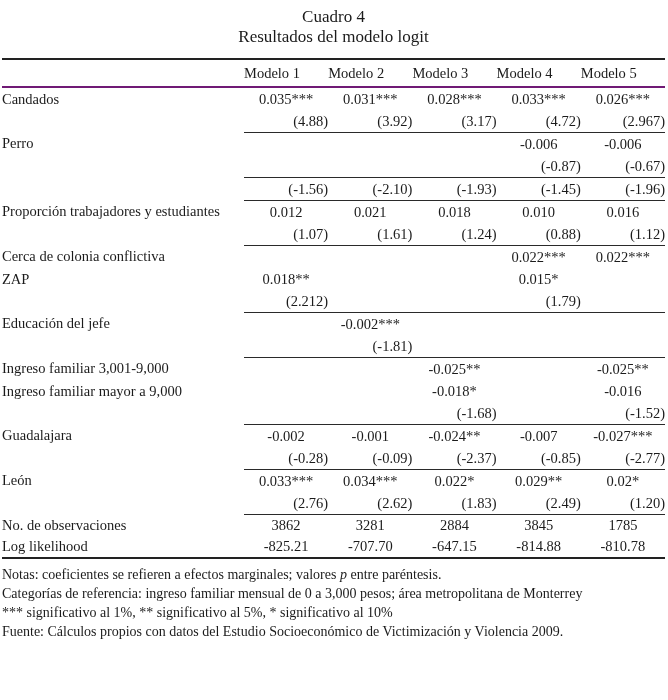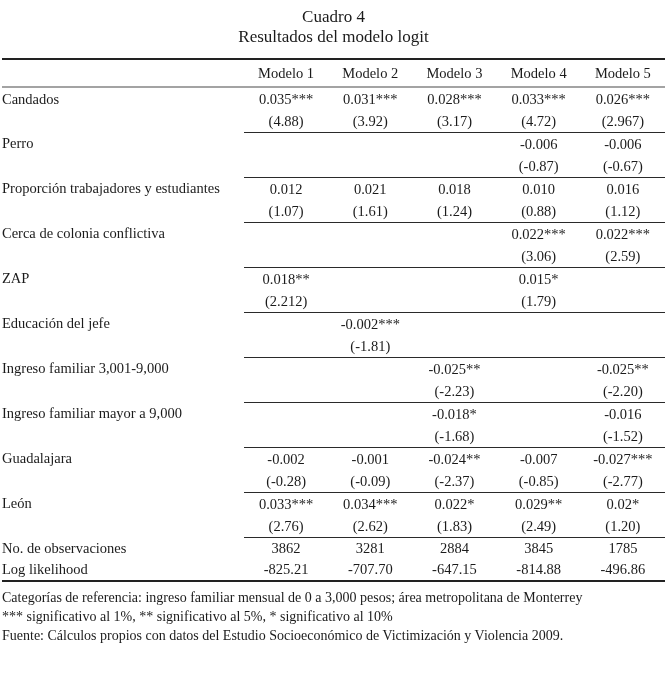--- a/index.html
+++ b/index.html
@@ -34,31 +34,31 @@
   table.results th, table.results td {
     font-weight: normal;
     font-size: 14.5px;
     padding: 0;
     height: 22px;
     vertical-align: middle;
     overflow: visible;
     white-space: nowrap;
   }
   table.results th.col-header {
-    text-align: center;
+    text-align: left;
     height: 26px;
     border-top: 2px solid #222;
-    border-bottom: 2px solid #a3a3a3;
+    border-bottom: 2px solid #701a75;
   }
   td.row-label {
     text-align: left;
     padding-left: 2px;
   }
   td.num { text-align: center; }
-  tr.tstatrow td.sep { border-bottom: 1px solid #2a2a2a; }
+  tr.tstatrow td.sep { border-bottom: 1px solid #2a2a2a; text-align: right; }
   tr.sumrow td { height: 21px; }
   tr.sumrow.last td { border-bottom: 2px solid #222; }
   .notes {
     margin-top: 6px;
     font-size: 14px;
     line-height: 19px;
   }
   .note { white-space: nowrap; }
   .it { font-style: italic; }
 </style>
@@ -117,20 +117,28 @@
           <td class="num">-0.006</td>
         </tr>
         <tr class="tstatrow">
           <td class="row-label"></td>
           <td class="num sep"></td>
           <td class="num sep"></td>
           <td class="num sep"></td>
           <td class="num sep">(-0.87)</td>
           <td class="num sep">(-0.67)</td>
         </tr>
+        <tr class="tstatrow">
+          <td class="row-label"></td>
+          <td class="num sep">(-1.56)</td>
+          <td class="num sep">(-2.10)</td>
+          <td class="num sep">(-1.93)</td>
+          <td class="num sep">(-1.45)</td>
+          <td class="num sep">(-1.96)</td>
+        </tr>
         <tr class="coefrow">
           <td class="row-label">Proporción trabajadores y estudiantes</td>
           <td class="num">0.012</td>
           <td class="num">0.021</td>
           <td class="num">0.018</td>
           <td class="num">0.010</td>
           <td class="num">0.016</td>
         </tr>
         <tr class="tstatrow">
           <td class="row-label"></td>
@@ -141,28 +149,20 @@
           <td class="num sep">(1.12)</td>
         </tr>
         <tr class="coefrow">
           <td class="row-label">Cerca de colonia conflictiva</td>
           <td class="num"></td>
           <td class="num"></td>
           <td class="num"></td>
           <td class="num">0.022***</td>
           <td class="num">0.022***</td>
         </tr>
-        <tr class="tstatrow">
-          <td class="row-label"></td>
-          <td class="num sep"></td>
-          <td class="num sep"></td>
-          <td class="num sep"></td>
-          <td class="num sep">(3.06)</td>
-          <td class="num sep">(2.59)</td>
-        </tr>
         <tr class="coefrow">
           <td class="row-label">ZAP</td>
           <td class="num">0.018**</td>
           <td class="num"></td>
           <td class="num"></td>
           <td class="num">0.015*</td>
           <td class="num"></td>
         </tr>
         <tr class="tstatrow">
           <td class="row-label"></td>
@@ -188,28 +188,20 @@
           <td class="num sep"></td>
           <td class="num sep"></td>
         </tr>
         <tr class="coefrow">
           <td class="row-label">Ingreso familiar 3,001-9,000</td>
           <td class="num"></td>
           <td class="num"></td>
           <td class="num">-0.025**</td>
           <td class="num"></td>
           <td class="num">-0.025**</td>
-        </tr>
-        <tr class="tstatrow">
-          <td class="row-label"></td>
-          <td class="num sep"></td>
-          <td class="num sep"></td>
-          <td class="num sep">(-2.23)</td>
-          <td class="num sep"></td>
-          <td class="num sep">(-2.20)</td>
         </tr>
         <tr class="coefrow">
           <td class="row-label">Ingreso familiar mayor a 9,000</td>
           <td class="num"></td>
           <td class="num"></td>
           <td class="num">-0.018*</td>
           <td class="num"></td>
           <td class="num">-0.016</td>
         </tr>
         <tr class="tstatrow">
@@ -259,24 +251,25 @@
           <td class="num">2884</td>
           <td class="num">3845</td>
           <td class="num">1785</td>
         </tr>
         <tr class="sumrow last">
           <td class="row-label">Log likelihood</td>
           <td class="num">-825.21</td>
           <td class="num">-707.70</td>
           <td class="num">-647.15</td>
           <td class="num">-814.88</td>
-          <td class="num">-496.86</td>
+          <td class="num">-810.78</td>
         </tr>
       </tbody>
   </table>
 
   <div class="notes">
+    <div class="note"><span>Notas: coeficientes se refieren a efectos marginales; valores </span><span class="it">p</span><span> entre paréntesis.</span></div>
     <div class="note">Categorías de referencia: ingreso familiar mensual de 0 a 3,000 pesos;  área metropolitana de Monterrey</div>
     <div class="note">*** significativo al 1%, ** significativo al 5%, * significativo al 10%</div>
     <div class="note">Fuente: Cálculos propios con datos del Estudio Socioeconómico de Victimización y Violencia 2009.</div>
   </div>
 
 </div>
 
 </body></html>

